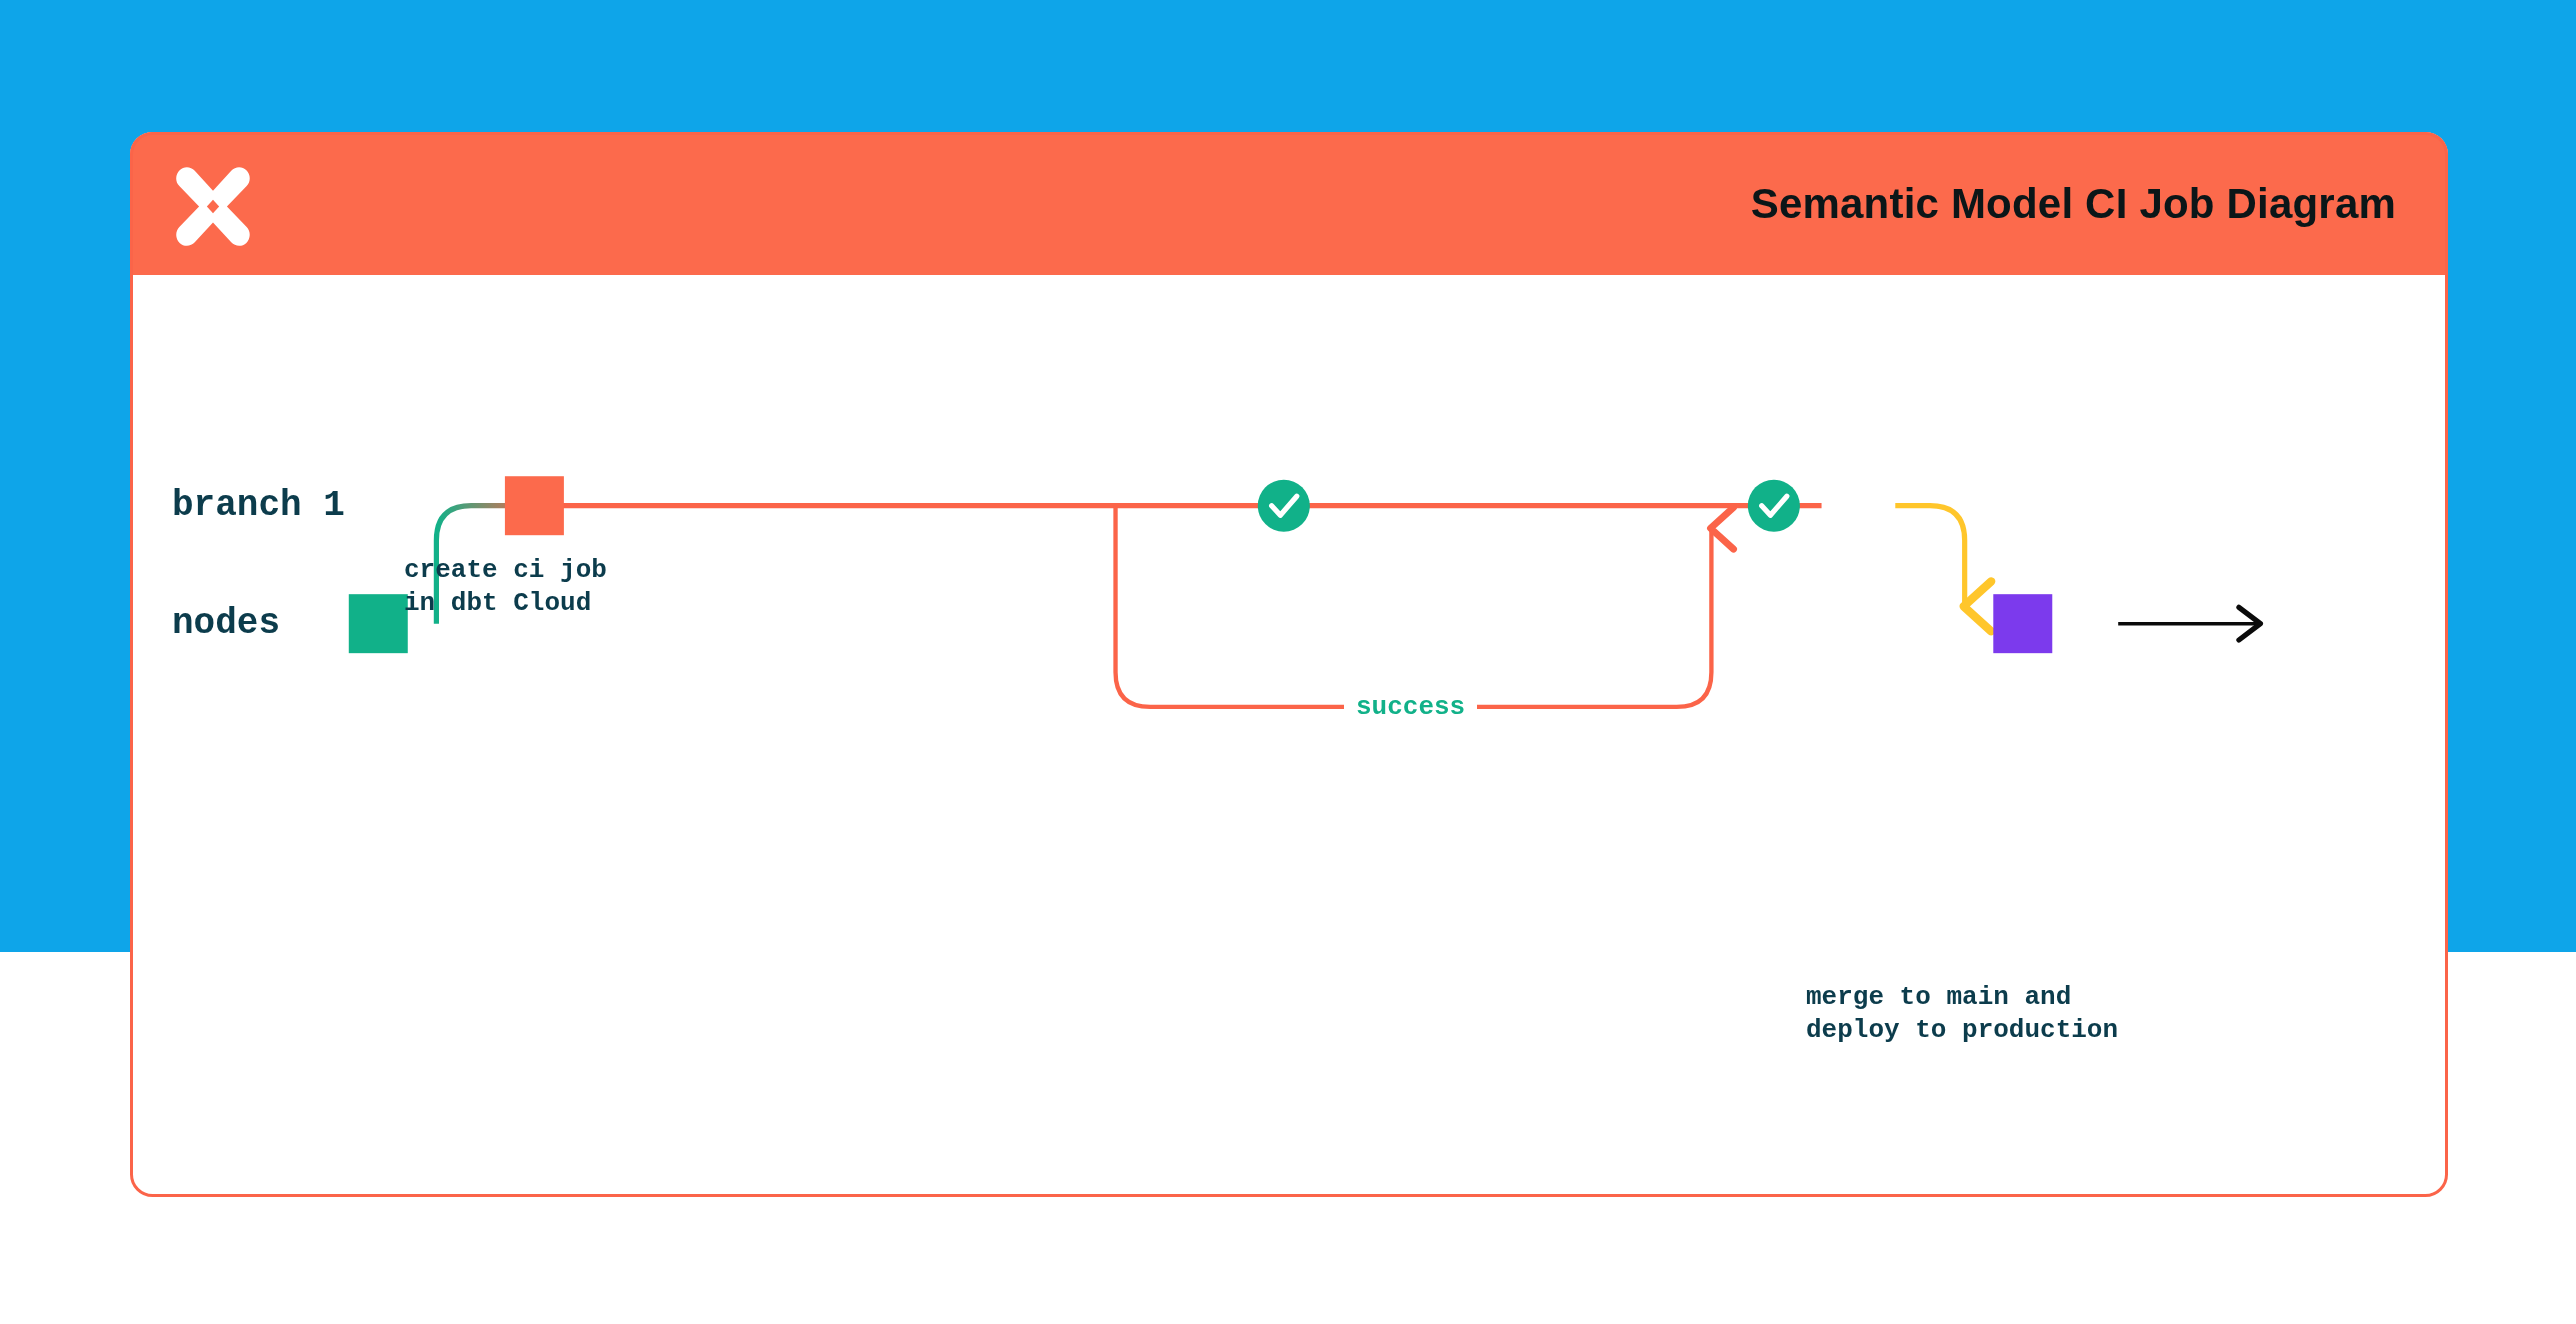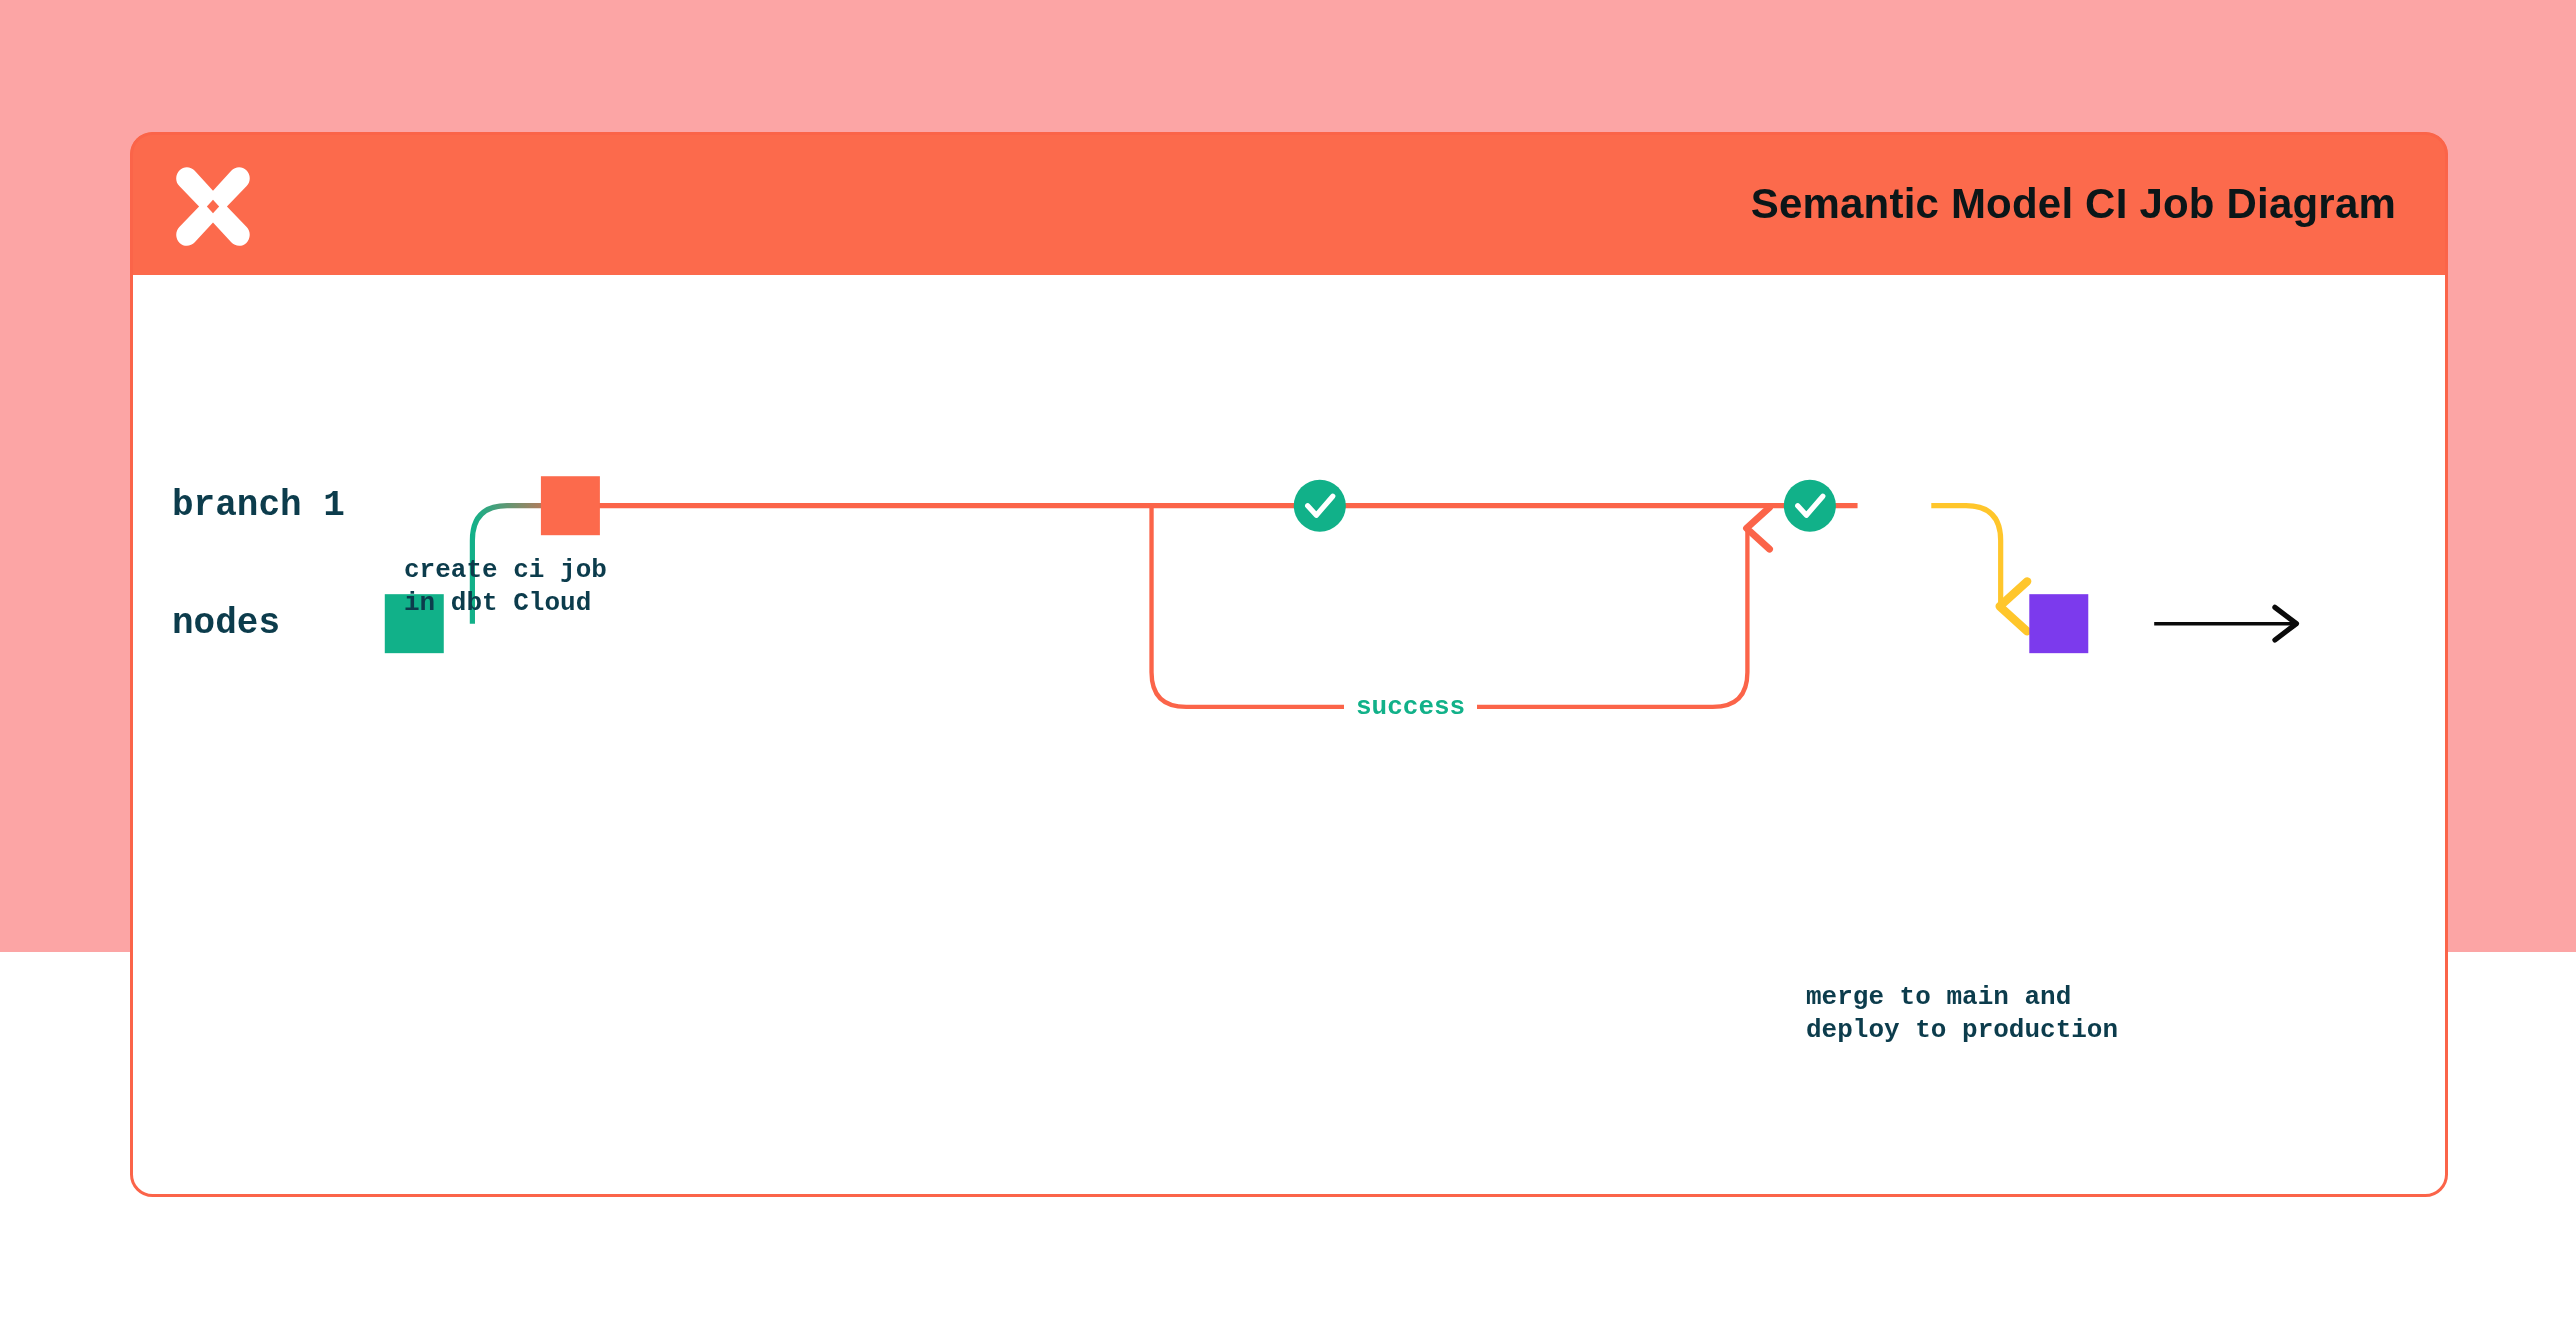--- a/index.html
+++ b/index.html
@@ -12,21 +12,21 @@
     width: 2576px;
     height: 1324px;
     font-family: "Liberation Sans", sans-serif;
     overflow: hidden;
   }
 
   #stage {
     position: relative;
     width: 2576px;
     height: 952px;
-    background: #fca5a5;
+    background: #0ea5e9;
   }
 
   
   .card {
     position: absolute;
     left: 130px;
     top: 132px;
     width: 2318px;
     height: 1065px;
     box-sizing: border-box;
@@ -78,21 +78,20 @@
     white-space: nowrap;
   }
 
   
   .diagram {
     position: absolute;
     left: 130px;
     top: 275px;
     width: 2318px;
     height: 922px;
-    padding-left: 36px;
   }
   .diagram svg {
     display: block;
     width: 2318px;
     height: 922px;
   }
 
   
   .lbl {
     position: absolute;

